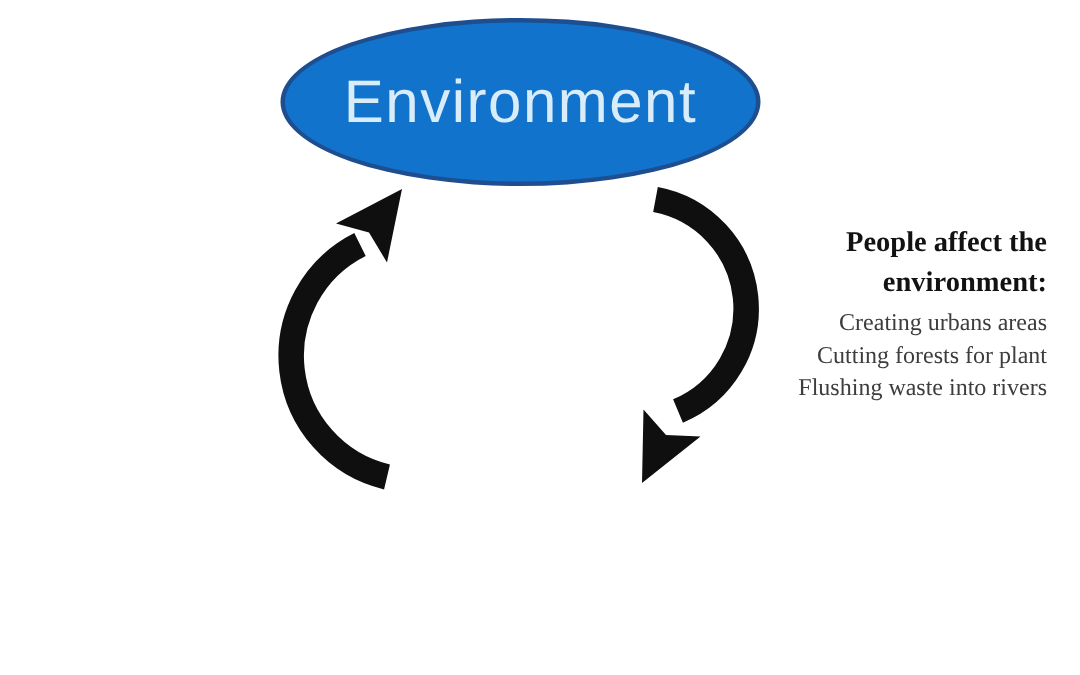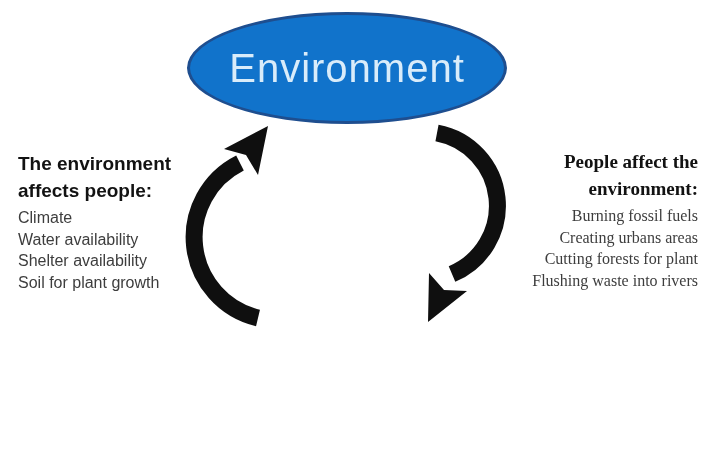--- a/index.html
+++ b/index.html
@@ -80,30 +80,22 @@
 
   <svg class="arrows" viewBox="0 0 720 450" aria-hidden="true">
 
     <path class="arrow-stroke" d="M 258 318 A 83 83 0 0 1 240 163"></path>
     <polygon class="arrow-head" points="268,126 258,175 246,155 224,149"></polygon>
 
     <path class="arrow-stroke" d="M 437 133 A 74 74 0 0 1 452 274"></path>
     <polygon class="arrow-head" points="428,322 429,273 444,290 467,291"></polygon>
   </svg>
 
-  <div class="side side-left">
-    <div class="side-heading">The environment affects people:</div>
-    <div class="side-item">Climate</div>
-    <div class="side-item">Water availability</div>
-    <div class="side-item">Shelter availability</div>
-    <div class="side-item">Soil for plant growth</div>
-  </div>
 
   <div class="side side-right">
     <div class="side-heading">People affect the environment:</div>
-    <div class="side-item">Burning fossil fuels</div>
     <div class="side-item">Creating urbans areas</div>
     <div class="side-item">Cutting forests for plant</div>
     <div class="side-item">Flushing waste into rivers</div>
   </div>
 
 
 </div>
 
 </body></html>

